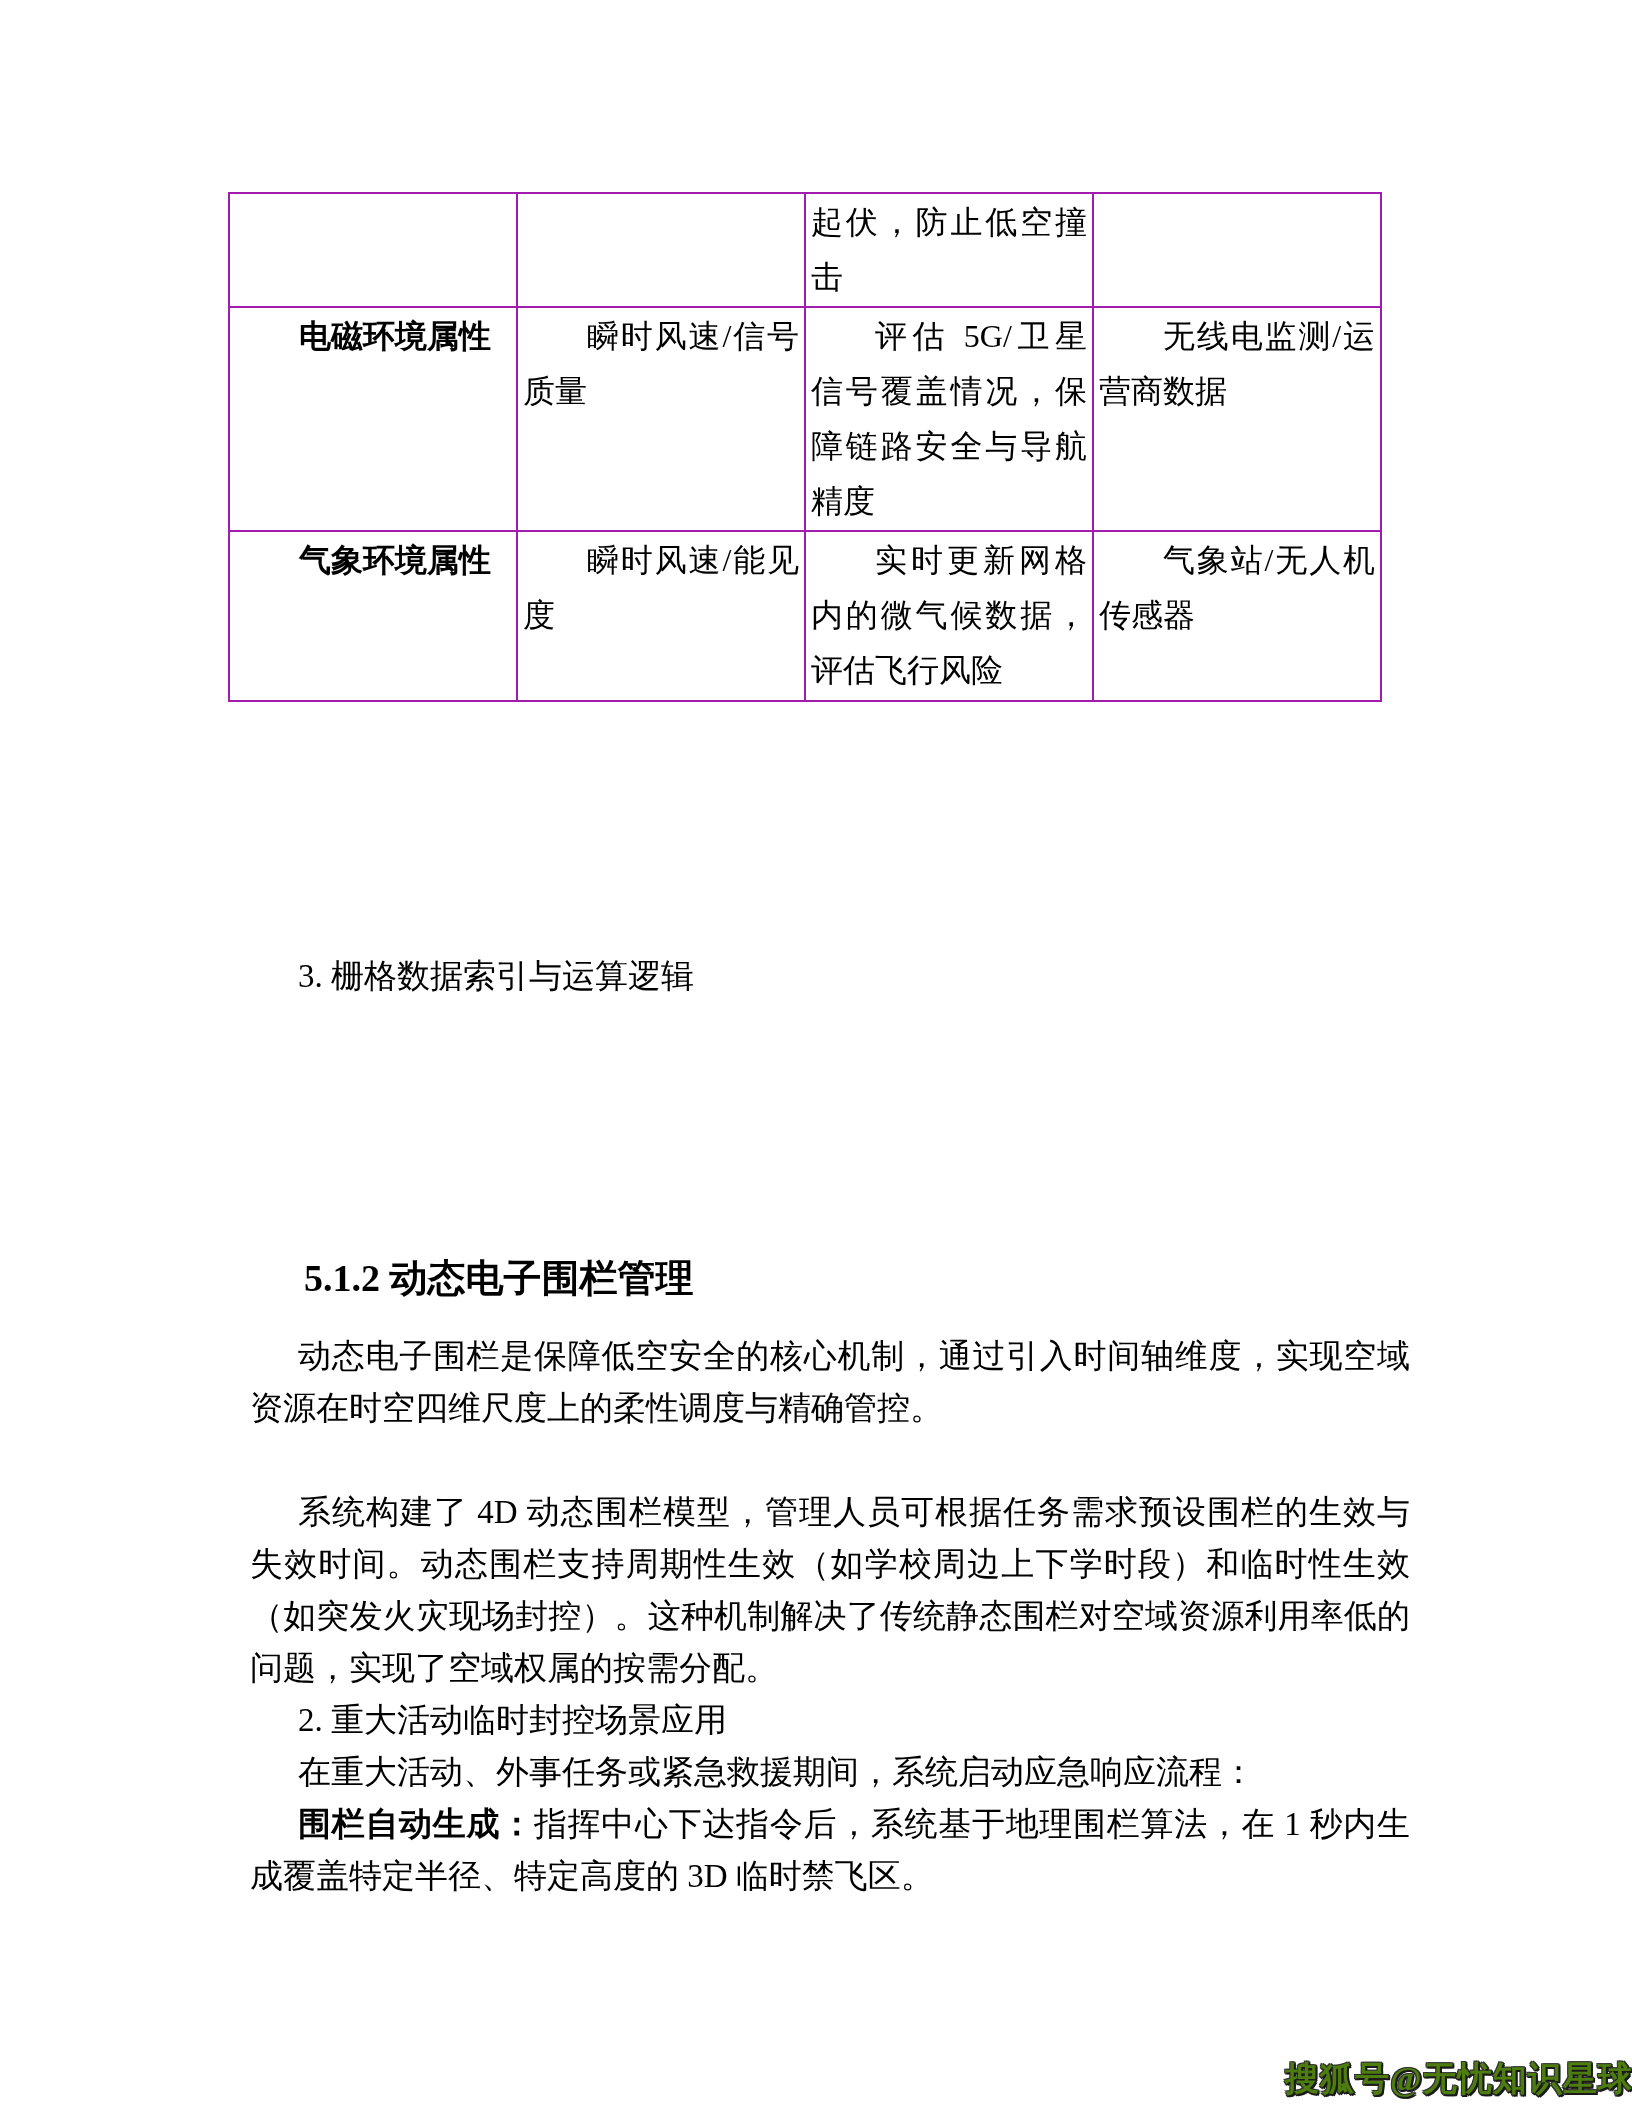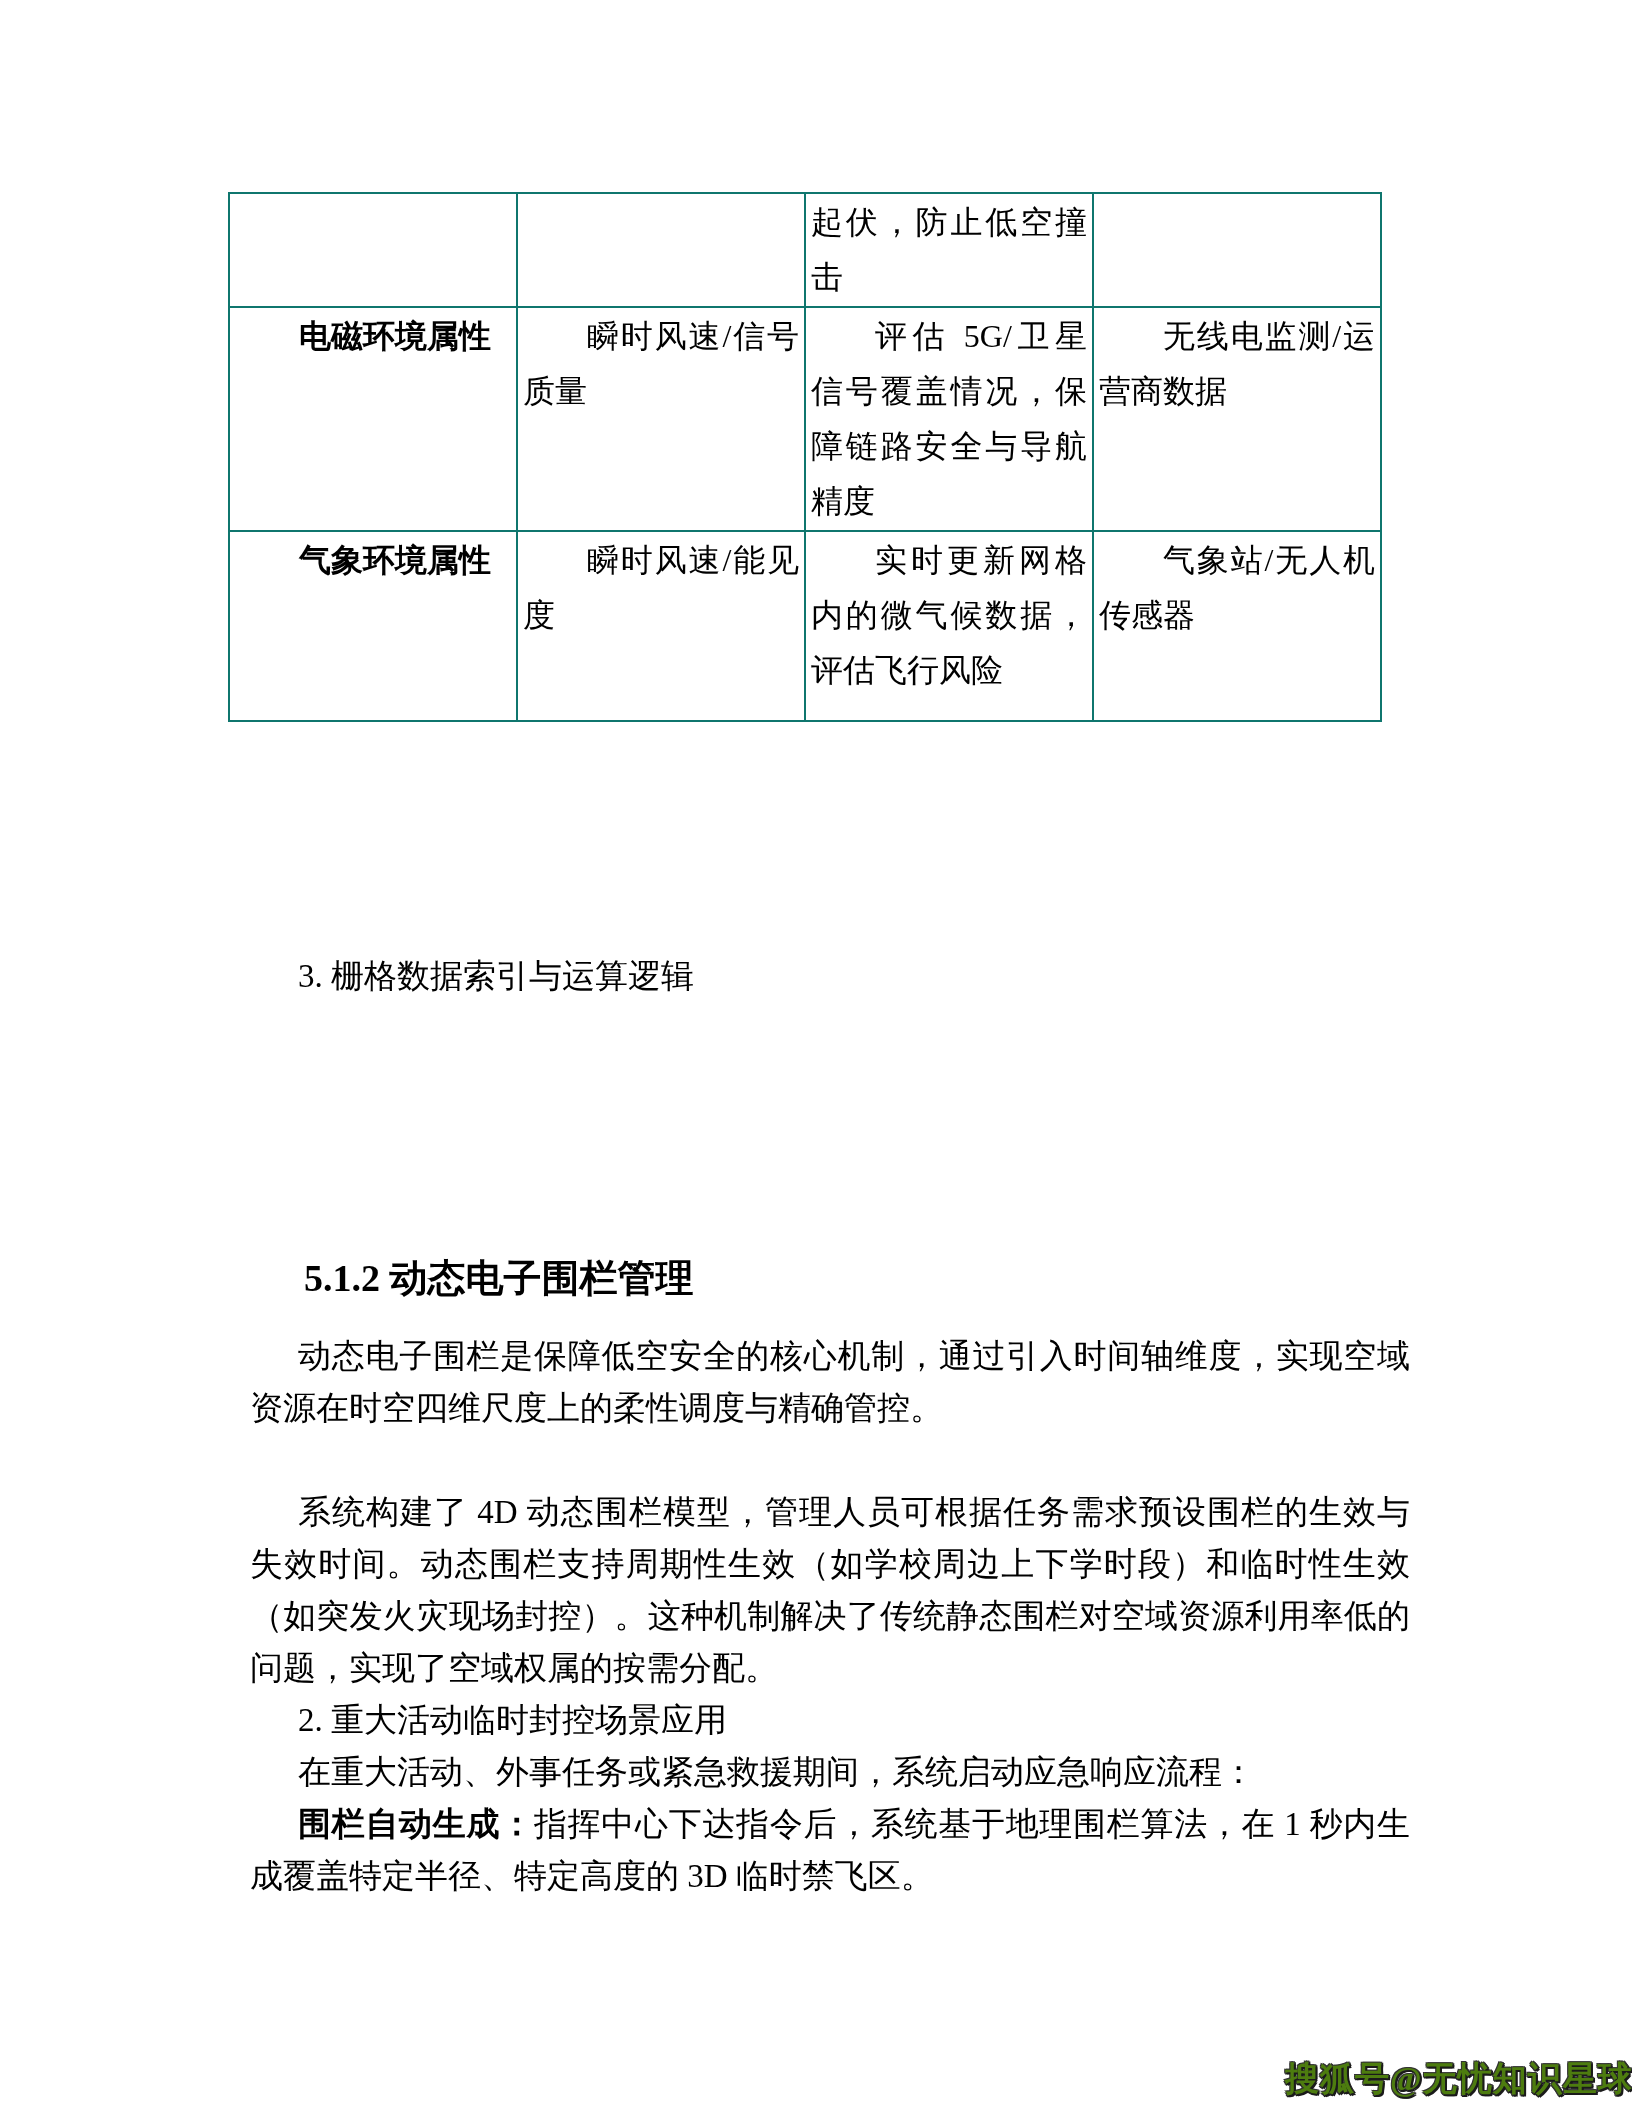--- a/index.html
+++ b/index.html
@@ -16,36 +16,36 @@
   
   table.attr-table {
     position: absolute;
     left: 228px;
     top: 192px;
     width: 1154px;
     border-collapse: collapse;
     table-layout: fixed;
   }
   table.attr-table td {
-    border: 2px solid #0f766e;
+    border: 2px solid #a21caf;
     vertical-align: top;
     padding: 1px 5px;
     font-size: 32px;
     line-height: 55px;
     text-align: justify;
     text-align-last: left;
     text-indent: 2em;
     word-break: break-all;
     overflow: hidden;
   }
   table.attr-table td.rowhead { font-weight: bold; }
   table.attr-table td.cont { text-indent: 0; }
   tr.r1 { height: 107px; }
   tr.r2 { height: 220px; }
-  tr.r3 { height: 190px; }
+  tr.r3 { height: 170px; }
   tr.r4 { height: 220px; }
   
   .tblock {
     position: absolute;
     left: 250px;
     width: 1160px;
     font-size: 33px;
     line-height: 52px;
     text-align: justify;
     text-align-last: left;

